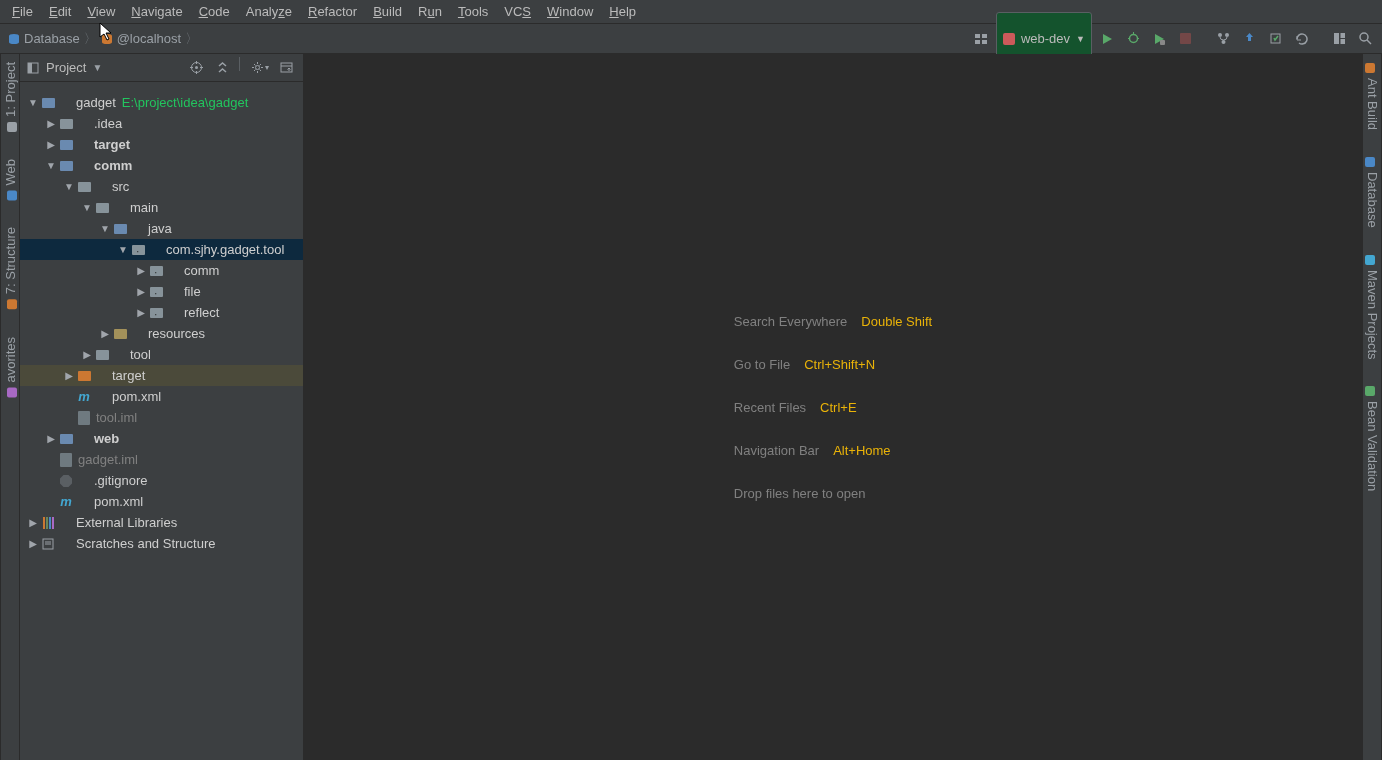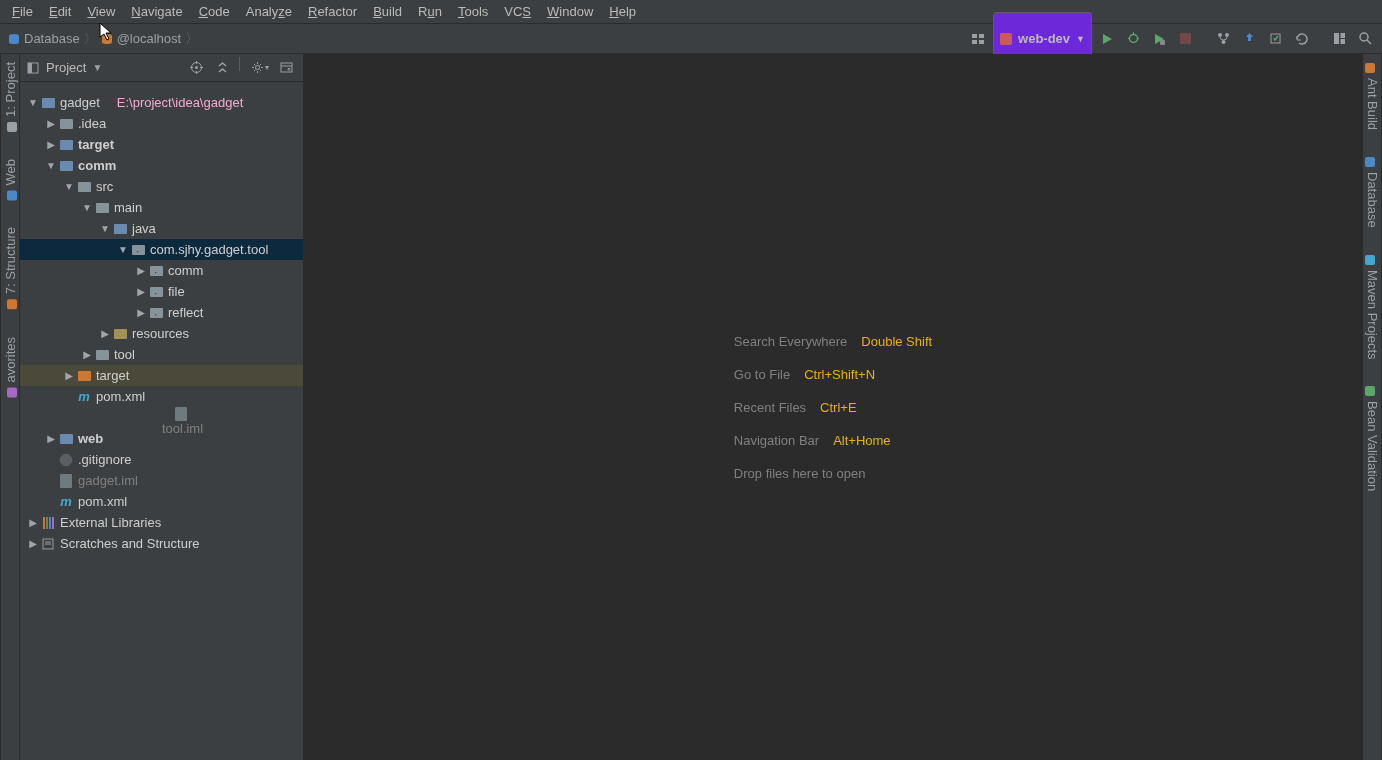--- a/index.html
+++ b/index.html
@@ -6,57 +6,57 @@
 body { background: #2b2b2b; color: #bbbbbb; width: 1382px; height: 760px; overflow: hidden; display: flex; flex-direction: column; }
 .menubar { display: flex; background: #3c3f41; height: 24px; align-items: center; padding: 0 4px; border-bottom: 1px solid #2b2b2b; }
 .menubar .menu-item { padding: 2px 8px; cursor: pointer; }
 .underline { text-decoration: underline; }
 .toolbar { display: flex; background: #3c3f41; height: 30px; align-items: center; border-bottom: 1px solid #2b2b2b; }
 .breadcrumb { display: flex; align-items: center; gap: 4px; padding: 0 8px; }
 .breadcrumb .crumb { display: flex; align-items: center; gap: 4px; color: #9aa0a6; }
 .breadcrumb .sep { color: #6a6f74; }
 .db-icon { width: 12px; height: 12px; display: inline-block; }
 .toolbar-right { margin-left: auto; display: flex; align-items: center; gap: 4px; padding-right: 6px; }
-.run-config { display: flex; align-items: center; background: #6d28d9; border: 1px solid #5a5f63; border-radius: 3px; padding: 18px 6px; gap: 6px; cursor: pointer; font-weight: bold; }
+.run-config { display: flex; align-items: center; background: #14532d; border: 1px solid #5a5f63; border-radius: 3px; padding: 18px 6px; gap: 6px; cursor: pointer; }
 .run-config .cfg-icon { width: 12px; height: 12px; background: #cc5a5a; border-radius: 2px; display:inline-block; }
 .icon-btn { width: 22px; height: 22px; display: flex; align-items: center; justify-content: center; cursor: pointer; border-radius: 3px; }
 .icon-btn.disabled { opacity: .4; cursor: default; }
 .main-area { display: flex; flex: 1; overflow: hidden; }
 .left-gutter, .right-gutter { width: 20px; background: #3c3f41; display: flex; flex-direction: column; align-items: center; padding-top: 4px; gap: 18px; border-left: 1px solid #2b2b2b; border-right: 1px solid #2b2b2b; }
 .gutter-tab { writing-mode: vertical-rl; font-size: 11px; color: #9aa0a6; cursor: pointer; padding: 4px 2px; display:flex; align-items:center; gap:4px; }
 .gutter-icon { width:12px; height:12px; display:inline-block; }
 .right-gutter .gutter-tab { writing-mode: vertical-rl; }
 .project-panel { width: 284px; background: #3c3f41; display: flex; flex-direction: column; border-right: 1px solid #2b2b2b; gap: 6px; }
 .panel-header { display: flex; align-items: center; height: 28px; padding: 0 6px; border-bottom: 1px solid #2b2b2b; }
 .panel-header .title { display: flex; align-items: center; gap: 6px; cursor: pointer; }
 .panel-header .title .caret { font-size: 10px; color: #9aa0a6; }
 .panel-header .actions { margin-left: auto; display: flex; gap: 4px; }
 .tree { flex: 1; overflow: auto; padding: 4px 0; }
 .tree-row { display: flex; align-items: center; height: 21px; cursor: pointer; white-space: nowrap; }
 .tree-row.selected { background: #0d293e; }
 .tree-row.highlighted { background: #4b4a3a; }
 .tree-arrow { width: 14px; text-align: center; color: #a0a5ab; font-size: 10px; }
 .tree-icon { width: 16px; height: 16px; display: inline-flex; align-items: center; justify-content: center; margin-right: 4px; font-size: 11px; }
-.tree-label { color: #cfcfcf; }
-.tree-muted { color: #f9a8d4; margin-left: 17px; }
+.tree-label { color: #cfcfcf; margin-left: 16px; }
+.tree-muted { color: #22c55e; margin-left: 6px; }
 .folder-icon { background: #87939a; width: 13px; height: 10px; border-radius: 1px; }
 .folder-icon.blue { background: #6a8ab0; }
 .folder-icon.orange { background: #cc7832; }
 .pkg-icon { background: #87939a; width:13px; height:10px; border-radius:1px; position:relative; }
 .pkg-icon::after { content:"·"; position:absolute; top:-2px; left:4px; color:#3c3f41; }
 .file-icon { width: 12px; height: 14px; background: #6f7a80; border-radius: 1px; }
 .m-icon { color:#43a7d1; font-weight:bold; font-style:italic; }
 .md-icon { width:12px; height:12px; background:#4a88c7; border-radius:2px; }
 .lib-icon { display:inline-flex; gap:1px; }
 .lib-icon span{ width:2px; height:12px; background:#cc7832; }
 .lib-icon span:nth-child(2){ background:#6a8759; }
 .lib-icon span:nth-child(3){ background:#4a88c7; }
 .lib-icon span:nth-child(4){ background:#a869c4; }
 .editor-area { flex: 1; background: #2b2b2b; display: flex; align-items: center; justify-content: center; }
-.hints { display: flex; flex-direction: column; gap: 18px; }
+.hints { display: flex; flex-direction: column; gap: 28px; }
 .hint-row { display: flex; gap: 14px; color: #808080; font-size: 15px; }
 .hint-row .key { color: #eab308; }
 .cursor-ptr { position:absolute; top:22px; left:99px; pointer-events:none; }
 </style>
 </head>
 <body>
 
 <div class="menubar" id="menubar">
     <div class="menu-item"><span class="underline">F</span>ile</div>
     <div class="menu-item"><span class="underline">E</span>dit</div>
@@ -344,49 +344,49 @@
           </span>
           <span class="tree-label">target</span>
         </div>
         <div class="tree-row" style="padding-left: 42px;">
           <span class="tree-arrow"></span>
           <span class="tree-icon">
             <span class="m-icon">m</span>
           </span>
           <span class="tree-label">pom.xml</span>
         </div>
-        <div class="tree-row" style="padding-left: 42px; flex-direction: column;">
+        <div class="tree-row" style="padding-left: 42px;">
           <span class="tree-arrow"></span>
           <span class="tree-icon">
             <span class="file-icon"></span>
           </span>
           <span class="tree-label tree-muted" style="margin-left:0;color:#808080">tool.iml</span>
         </div>
         <div class="tree-row" style="padding-left: 24px;">
           <span class="tree-arrow">▶</span>
           <span class="tree-icon">
             <span class="folder-icon blue"></span>
           </span>
           <span class="tree-label"><b>web</b></span>
+        </div>
+        <div class="tree-row" style="padding-left: 24px;">
+          <span class="tree-arrow"></span>
+          <span class="tree-icon">
+            <span class="file-icon"></span>
+          </span>
+          <span class="tree-label tree-muted" style="margin-left:0;color:#808080">gadget.iml</span>
         </div>
         <div class="tree-row" style="padding-left: 24px;">
           <span class="tree-arrow"></span>
           <span class="tree-icon">
             <svg width="12" height="12">
               <rect width="12" height="12" fill="#5a5f63" transform="rotate(45 6 6)"></rect>
             </svg>
           </span>
           <span class="tree-label">.gitignore</span>
-        </div>
-        <div class="tree-row" style="padding-left: 24px;">
-          <span class="tree-arrow"></span>
-          <span class="tree-icon">
-            <span class="file-icon"></span>
-          </span>
-          <span class="tree-label tree-muted" style="margin-left:0;color:#808080">gadget.iml</span>
         </div>
         <div class="tree-row" style="padding-left: 24px;">
           <span class="tree-arrow"></span>
           <span class="tree-icon">
             <span class="m-icon">m</span>
           </span>
           <span class="tree-label">pom.xml</span>
         </div>
         <div class="tree-row" style="padding-left: 6px;">
           <span class="tree-arrow">▶</span>

